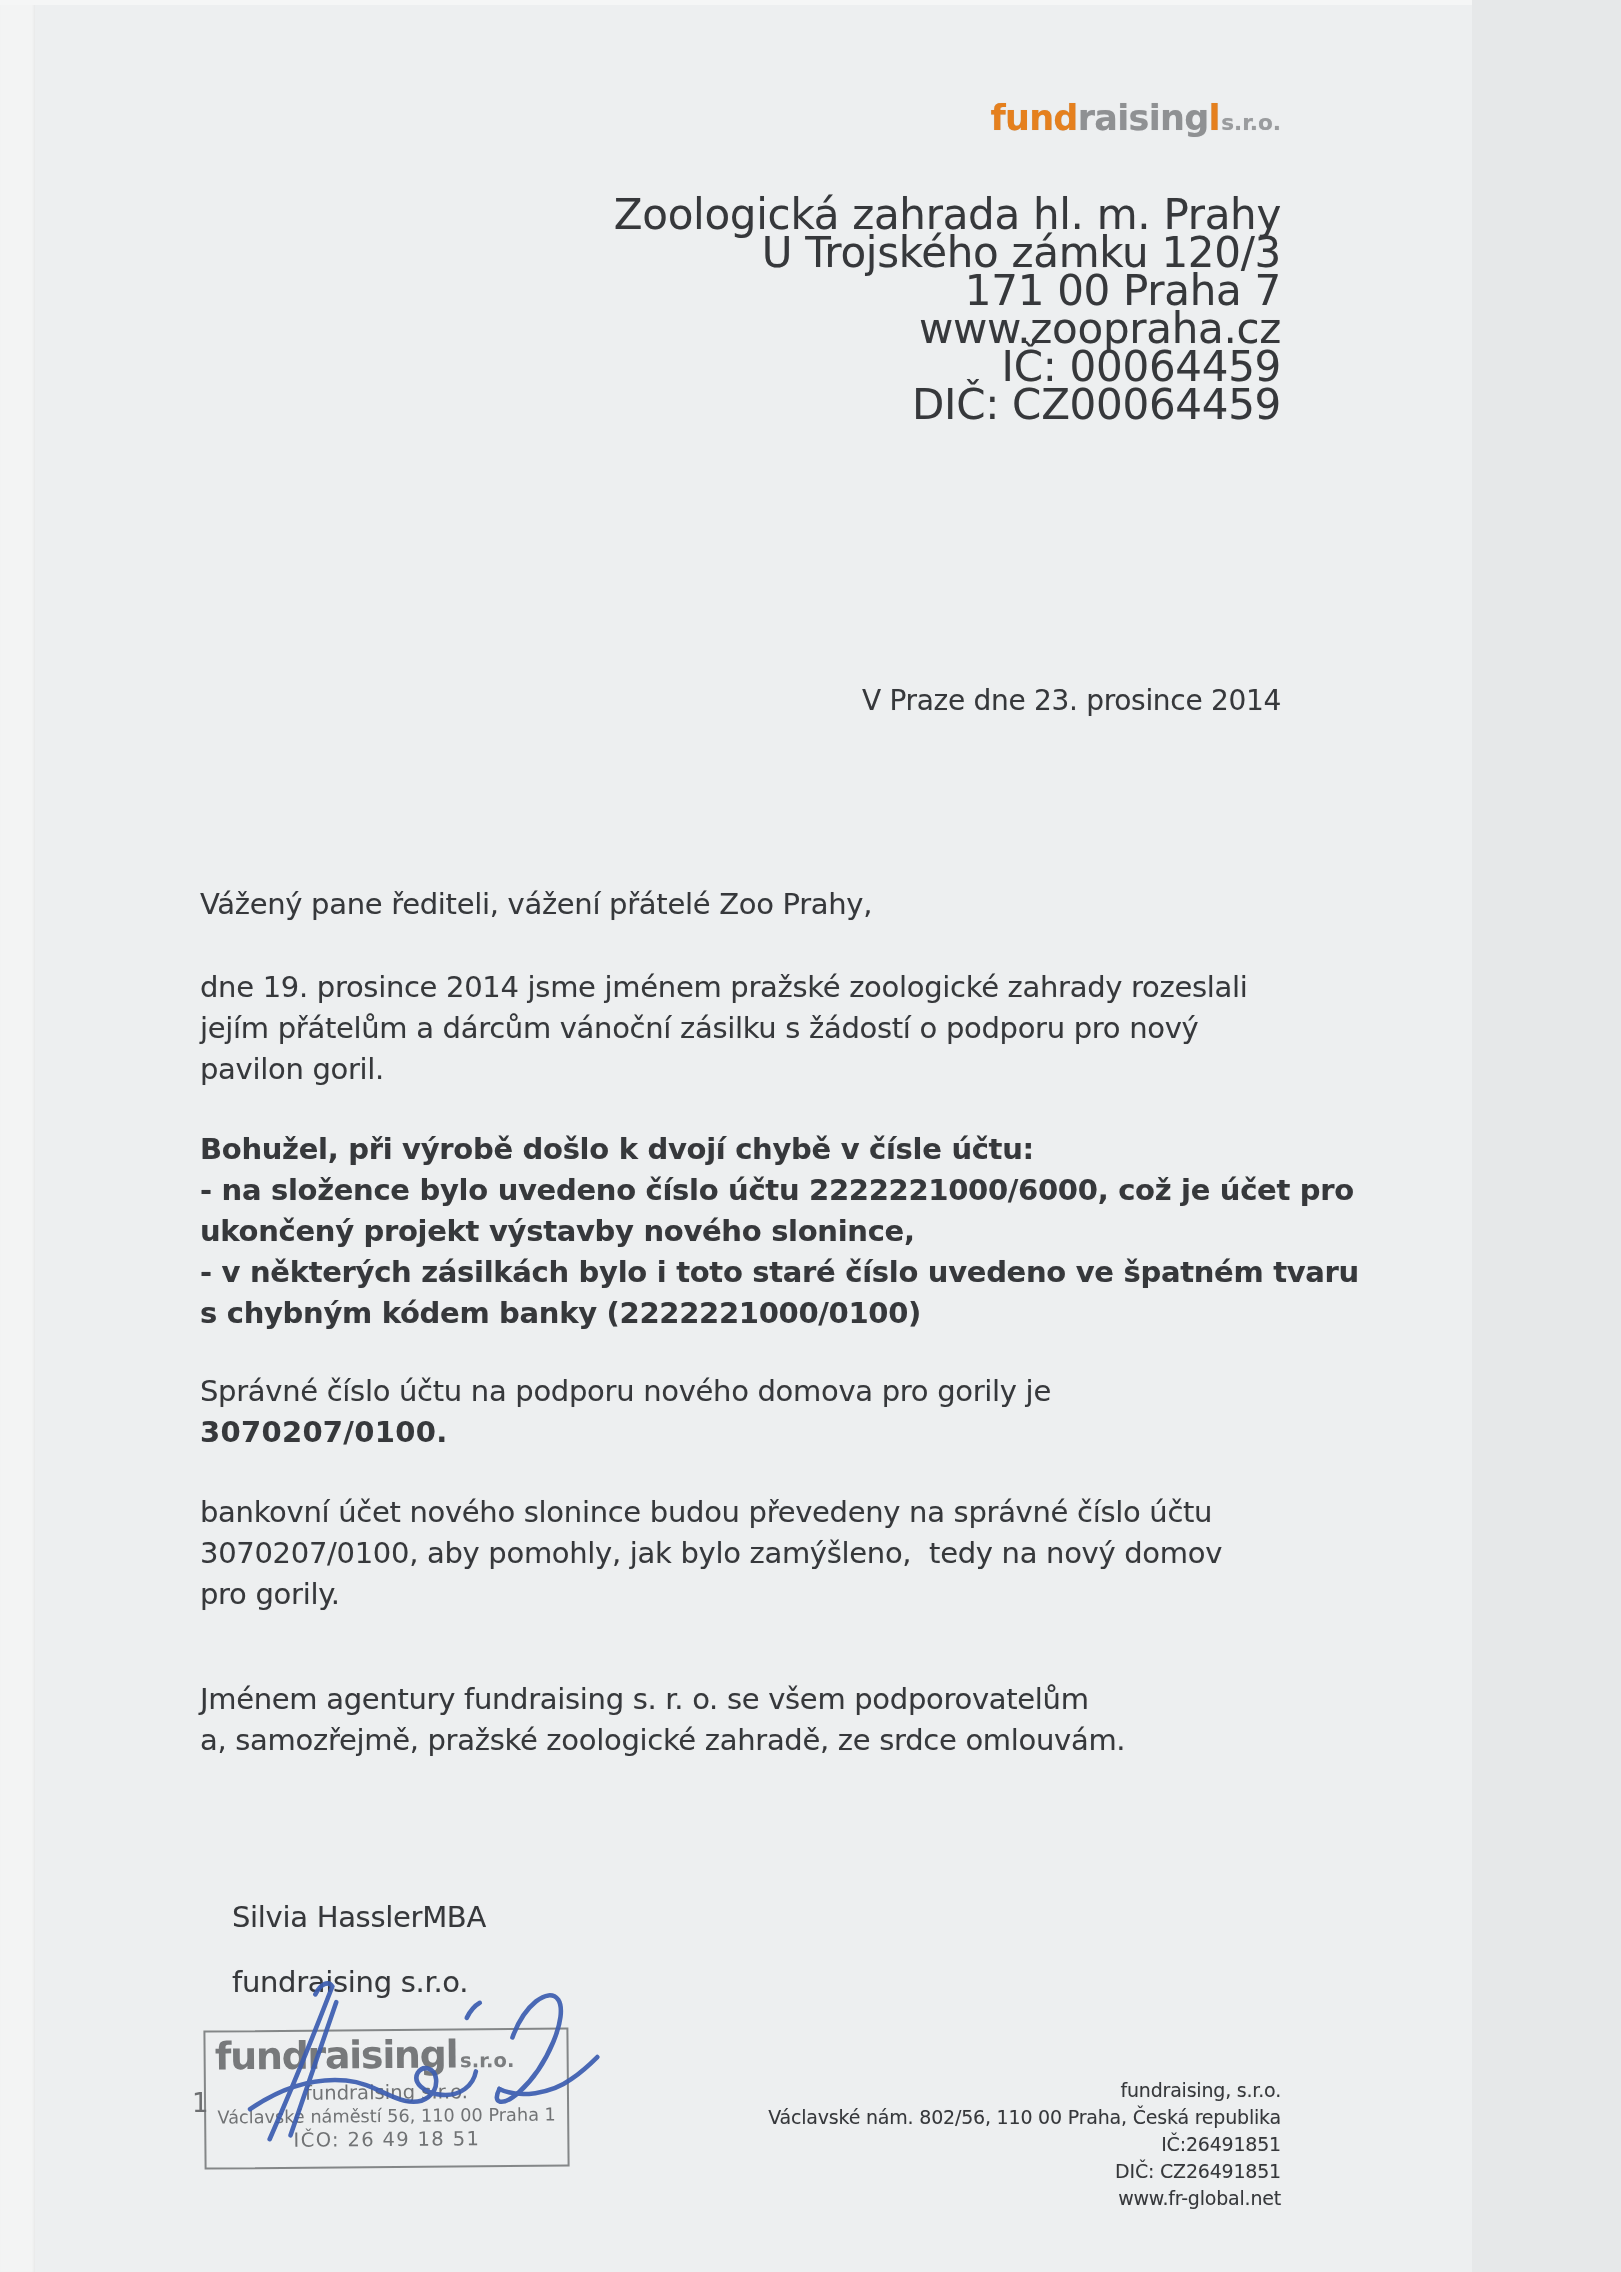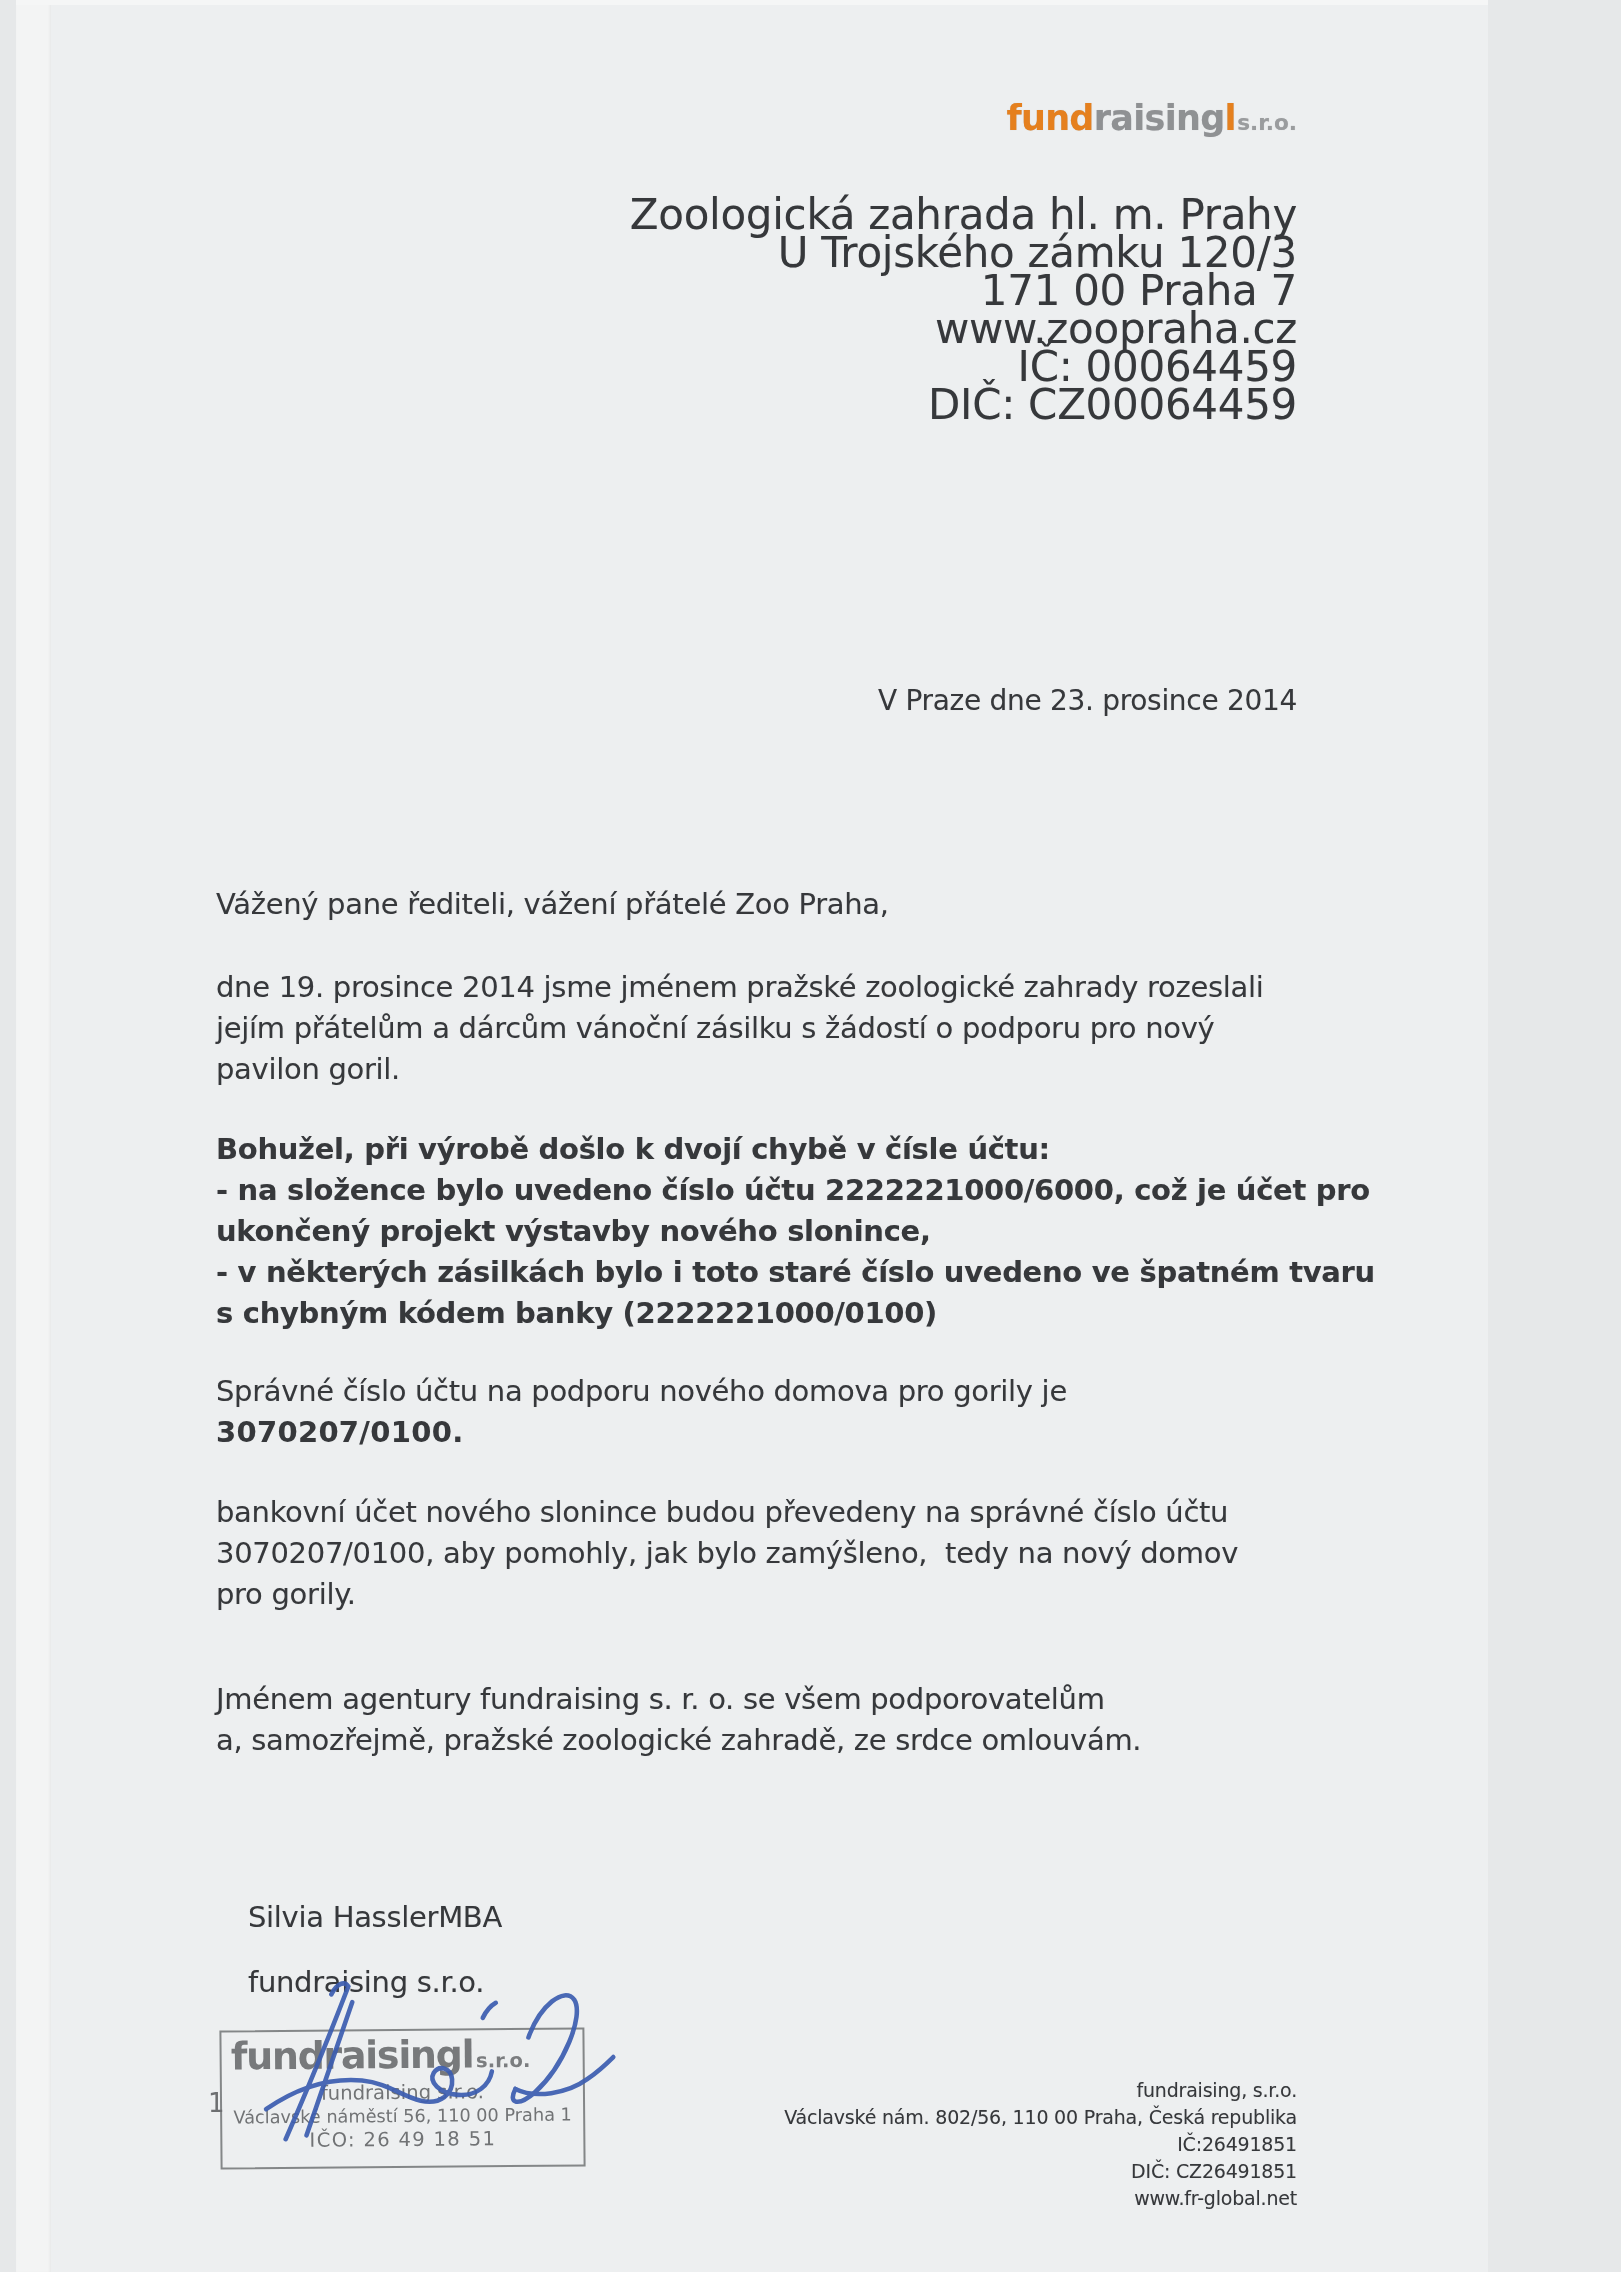--- a/index.html
+++ b/index.html
@@ -3,21 +3,21 @@
 <meta charset="utf-8">
 <title>Scanned letter — fundraising s.r.o.</title>
 <style>
   html,body { margin:0; padding:0; }
   body {
     width:1622px; height:2273px;
     background:#e6e8e9;
     font-family:"DejaVu Sans","Liberation Sans",sans-serif;
   }
   .page {
-    position:absolute; left:16px; top:0;
+    position:absolute; left:0; top:0;
     width:1472px; height:2273px;
     background:#edeff0;
     color:#36383b;
     overflow:hidden;
     text-shadow:0 0 0.7px rgba(70,70,75,.28);
   }
   
   .scan-edge {
     position:absolute; left:0; top:0; width:35px; height:100%;
     background:#f3f4f4;
@@ -104,21 +104,21 @@
     <div class="line">Zoologická zahrada hl. m. Prahy</div>
     <div class="line">U Trojského zámku 120/3</div>
     <div class="line">171 00 Praha 7</div>
     <div class="line">www.zoopraha.cz</div>
     <div class="line">IČ: 00064459</div>
     <div class="line">DIČ: CZ00064459</div>
   </div>
 
   <div class="right-col dateline">V Praze dne 23. prosince 2014</div>
 
-  <div class="body-block salutation">Vážený pane řediteli, vážení přátelé Zoo Praha,</div>
+  <div class="body-block salutation">Vážený pane řediteli, vážení přátelé Zoo Prahy,</div>
 
   <div class="body-block p1">
     <div class="line">dne 19. prosince 2014 jsme jménem pražské zoologické zahrady rozeslali</div>
     <div class="line">jejím přátelům a dárcům vánoční zásilku s žádostí o podporu pro nový</div>
     <div class="line">pavilon goril.</div>
   </div>
 
   <div class="body-block p2">
     <div class="line">Bohužel, při výrobě došlo k dvojí chybě v čísle účtu:</div>
     <div class="line">- na složence bylo uvedeno číslo účtu 2222221000/6000, což je účet pro</div>

